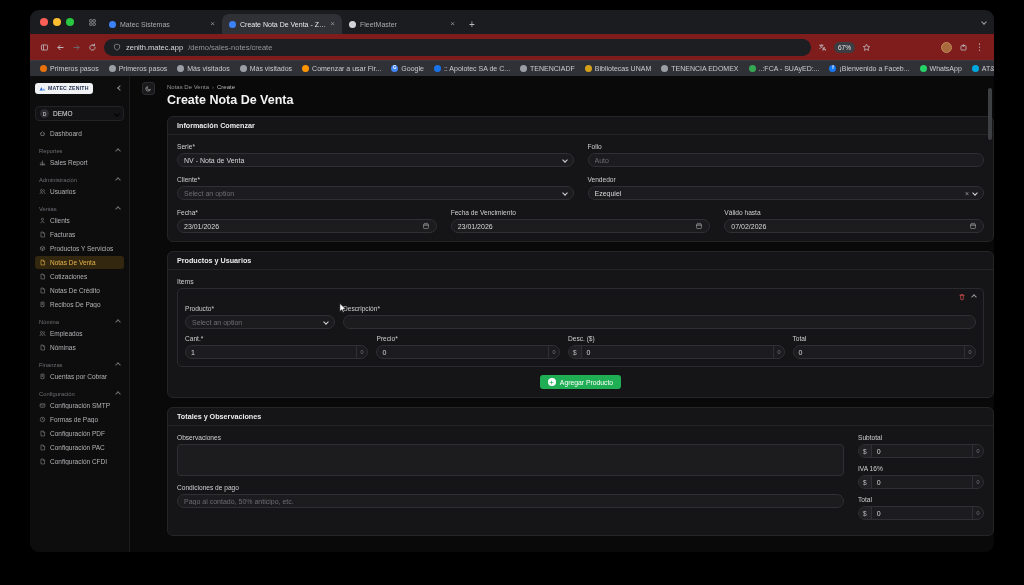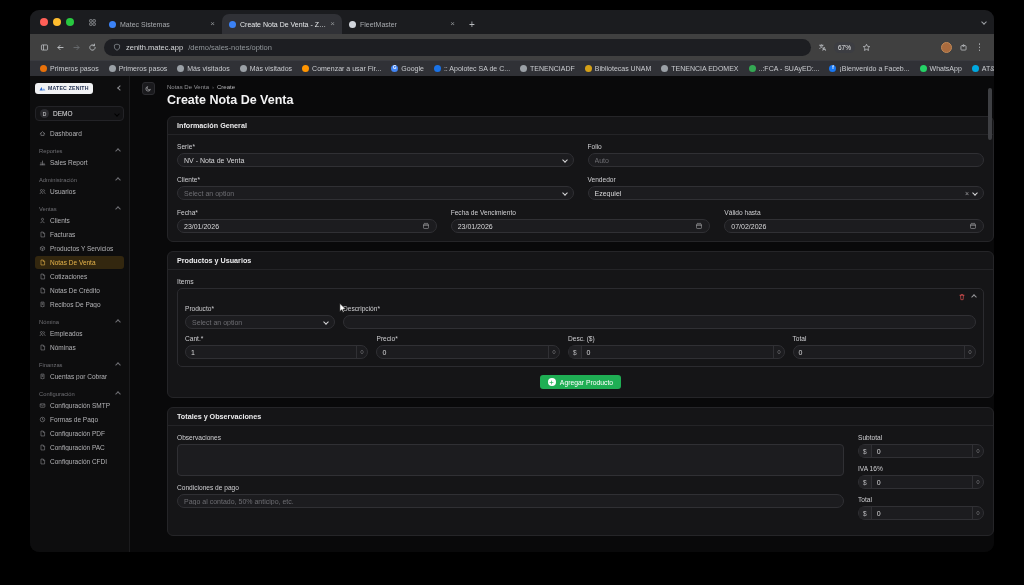--- a/index.html
+++ b/index.html
@@ -17,21 +17,21 @@
   .ts-btn{height:24px;display:flex;align-items:center;padding:0 5px;color:#9fa2a6;}
   .tab{height:20px;display:flex;align-items:center;gap:4px;padding:0 7px;border-radius:7px 7px 0 0;color:#a7aaae;width:120px;min-width:0;}
   .tab.active{background:#303136;color:#e7e9eb;}
   .fav{width:7px;height:7px;border-radius:50%;flex:none;}
   .tab-title{font-size:7px;white-space:nowrap;overflow:hidden;text-overflow:ellipsis;flex:1;}
   .tab-close{font-size:8px;color:#8e9194;flex:none;line-height:1;}
   .newtab{font-size:10px;color:#b9bcbf;padding:0 7px;height:20px;display:flex;align-items:center;}
   .ts-right{margin-left:auto;height:24px;display:flex;align-items:center;color:#9fa2a6;padding-right:8px;}
 
   
-  .toolbar{height:26px;flex:none;background:#404040;display:flex;align-items:center;gap:7px;padding:0 10px;}
+  .toolbar{height:26px;flex:none;background:#7f1d1d;display:flex;align-items:center;gap:7px;padding:0 10px;}
   .tb-ic{color:#c4c7cb;display:flex;align-items:center;}
   .tb-ic svg{width:9px;height:9px;}
   .tb-ic.dim{color:#6b6e72;}
   .addr{flex:1;height:17px;background:#1d1e22;border-radius:9px;display:flex;align-items:center;gap:5px;padding:0 9px;min-width:0;}
   .addr svg{width:8px;height:8px;color:#9aa0a6;flex:none;}
   .addr-domain{font-size:7.5px;color:#d7d9db;white-space:nowrap;}
   .addr-path{font-size:7.5px;color:#91969a;white-space:nowrap;overflow:hidden;text-overflow:ellipsis;}
   .zoom-badge{background:#3c3d42;border-radius:7px;font-size:6.5px;color:#e2e4e6;padding:2px 4px;flex:none;}
   .spacer60{width:56px;flex:none;}
   .avatar{width:11px;height:11px;border-radius:50%;background:#a96b3e;border:1px solid #c08957;flex:none;}
@@ -272,21 +272,21 @@
     <span class="tb-ic">
         <svg class="i">
           <use href="#ic-reload"></use>
         </svg>
       </span>
     <div class="addr">
       <svg class="i">
           <use href="#ic-shield"></use>
         </svg>
       <span class="addr-domain">zenith.matec.app</span>
-      <span class="addr-path">/demo/sales-notes/option</span>
+      <span class="addr-path">/demo/sales-notes/create</span>
     </div>
     <span class="tb-ic">
         <svg class="i">
           <use href="#ic-translate"></use>
         </svg>
       </span>
     <span class="zoom-badge">67%</span>
     <span class="tb-ic">
         <svg class="i">
           <use href="#ic-star"></use>
@@ -536,21 +536,21 @@
 
       <div class="content">
         <div class="crumbs">
           <span>Notas De Venta</span>
           <span class="crumb-sep">›</span>
           <span class="crumb-cur">Create</span>
         </div>
         <h1 class="pg-title">Create Nota De Venta</h1>
 
         <section class="card">
-          <div class="card-h">Información General</div>
+          <div class="card-h">Información Comenzar</div>
           <div class="card-b">
             <div class="grid2">
               <div class="field">
                 <label>Serie*</label>
                 <div class="select">
                   <span class="val">NV - Nota de Venta</span>
                   <span class="cv down"></span>
                 </div>
               </div>
               <div class="field">

